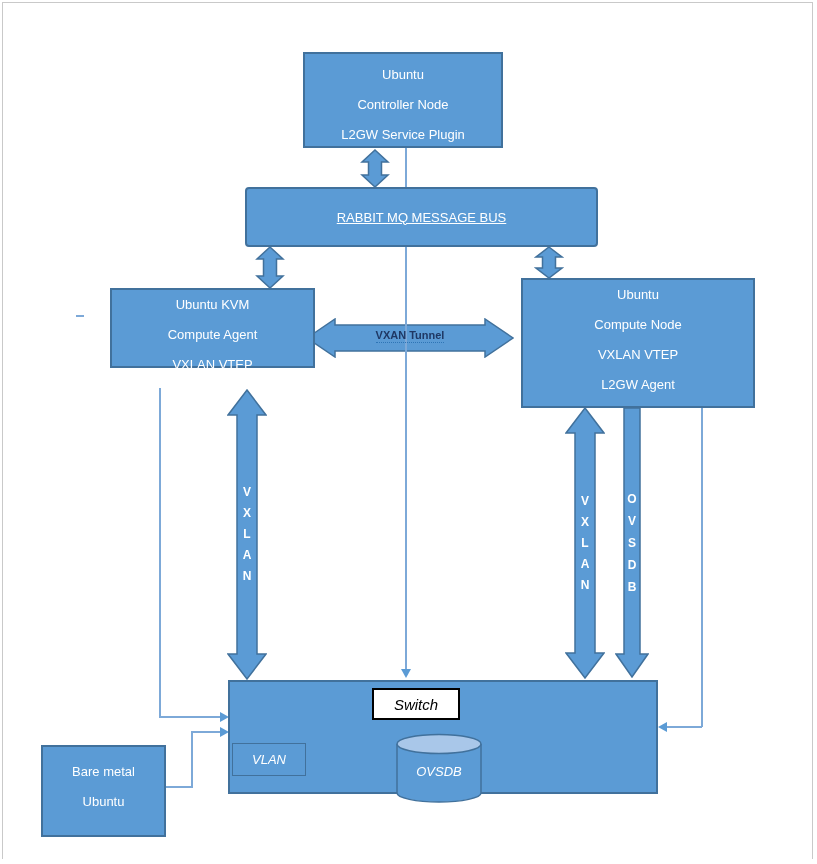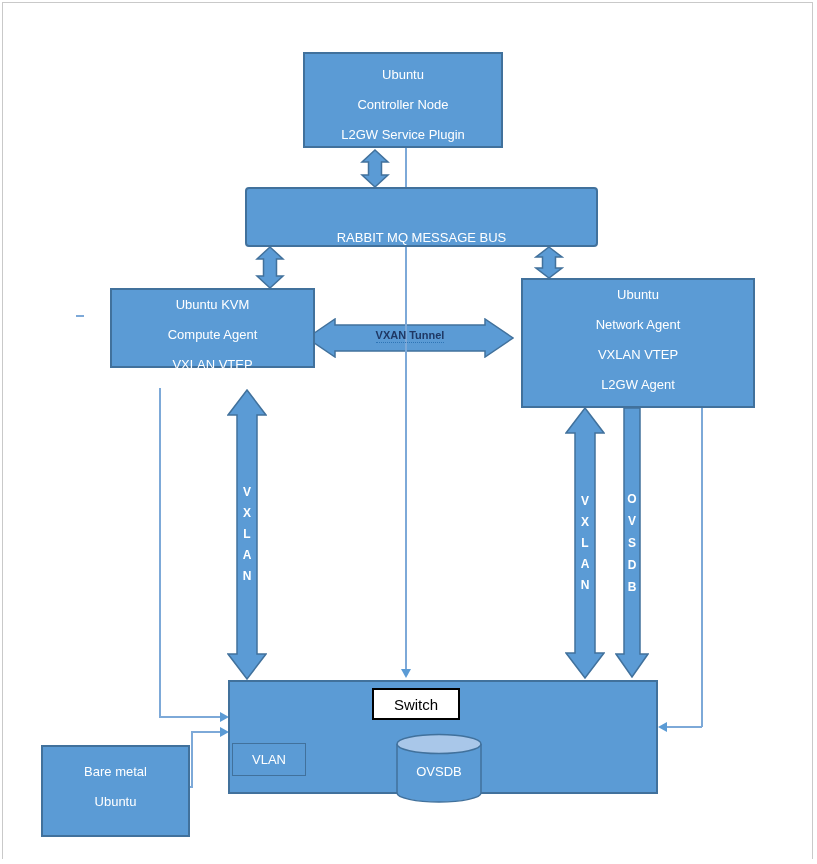--- a/index.html
+++ b/index.html
@@ -16,39 +16,39 @@
     position:absolute;left:2px;top:2px;width:809px;height:856px;
     border-left:1px solid var(--page-border);
     border-top:1px solid var(--page-border);
     border-right:1px solid var(--page-border);
   }
   .node{
     position:absolute;background:var(--node-fill);border:2px solid var(--node-border);
     box-sizing:border-box;color:#fff;text-align:center;font-size:13px;margin-left:13px;
   }
   .node .ln{line-height:30px;white-space:nowrap;}
-  .rounded{border-radius:4px;display:flex;align-items:flex-end;justify-content:center;}
+  .rounded{border-radius:4px;display:flex;align-items:center;justify-content:center;text-decoration:underline;}
   .svgabs{position:absolute;display:block;}
   .thin{position:absolute;background:var(--connector);}
   .ah{position:absolute;width:0;height:0;}
   .ah-right{border-top:5px solid transparent;border-bottom:5px solid transparent;border-left:9px solid var(--arrow-fill);}
   .ah-left{border-top:5px solid transparent;border-bottom:5px solid transparent;border-right:9px solid var(--arrow-fill);}
   .ah-down{border-left:5px solid transparent;border-right:5px solid transparent;border-top:9px solid var(--arrow-fill);}
   .arrow-wrap{position:absolute;}
   .arrow-letters{
     position:absolute;inset:0;display:flex;align-items:center;justify-content:center;
     color:#fff;font-size:12px;font-weight:bold;line-height:21px;white-space:pre-line;
     text-align:center;pointer-events:none;
   }
   #tunnel-label{
     position:absolute;left:306px;top:329px;width:208px;text-align:center;
     color:var(--tunnel-text);font-size:11px;font-weight:600;
   }
   #tunnel-label span{border-bottom:1px dotted #2e75b6;padding-bottom:1px;}
-  #switch-box{position:absolute;left:228px;top:680px;width:430px;height:114px;background:var(--node-fill);border:2px solid var(--node-border);box-sizing:border-box;}
+  #switch-box{position:absolute;left:228px;top:680px;width:430px;height:114px;background:var(--node-fill);border:2px solid var(--node-border);box-sizing:border-box;font-style:italic;}
   #switch-label{
     position:absolute;left:142px;top:6px;width:88px;height:32px;background:#fff;
     border:2px solid #000;box-sizing:border-box;display:flex;align-items:center;justify-content:center;
     color:#000;font-size:15px;
   }
   #vlan-box{
     position:absolute;left:2px;top:33px;width:74px;height:33px;background:var(--node-fill);
     border:1.5px solid var(--node-border);box-sizing:border-box;display:flex;align-items:center;justify-content:center;
     color:#fff;font-size:13px;margin-top:28px;
   }
@@ -140,39 +140,39 @@
   </div>
 
   <div class="node" style="left:97px;top:288px;width:205px;height:80px;padding-top:0;" id="compute-box">
     <div class="ln">Ubuntu KVM</div>
     <div class="ln">Compute Agent</div>
     <div class="ln">VXLAN VTEP</div>
   </div>
 
   <div class="node" style="left:508px;top:278px;width:234px;height:130px;" id="network-box">
     <div class="ln">Ubuntu</div>
-    <div class="ln">Network Agent</div>
+    <div class="ln">Compute Node</div>
     <div class="ln">VXLAN VTEP</div>
     <div class="ln">L2GW Agent</div>
   </div>
 
   <div id="switch-box">
     <div id="switch-label">
       <span>Switch</span>
     </div>
     <div id="vlan-box">
       <span>VLAN</span>
     </div>
     <div id="cylinder">
       <svg width="88" height="74">
         <path d="M2,12 v49 a42,9 0 0 0 84,0 v-49" fill="var(--arrow-fill)" stroke="var(--node-border)" stroke-width="1.5"></path>
         <ellipse cx="44" cy="12" rx="42" ry="9.5" fill="var(--cylinder-top)" stroke="var(--node-border)" stroke-width="1.5"></ellipse>
       </svg>
       <div id="cylinder-label">OVSDB</div>
     </div>
   </div>
 
-  <div class="node" style="left:28px;top:745px;width:149px;height:92px;" id="baremetal-box">
+  <div class="node" style="left:28px;top:745px;width:125px;height:92px;" id="baremetal-box">
     <div class="ln">Bare metal</div>
     <div class="ln">Ubuntu</div>
   </div>
 
 </div>
 
 </body></html>

